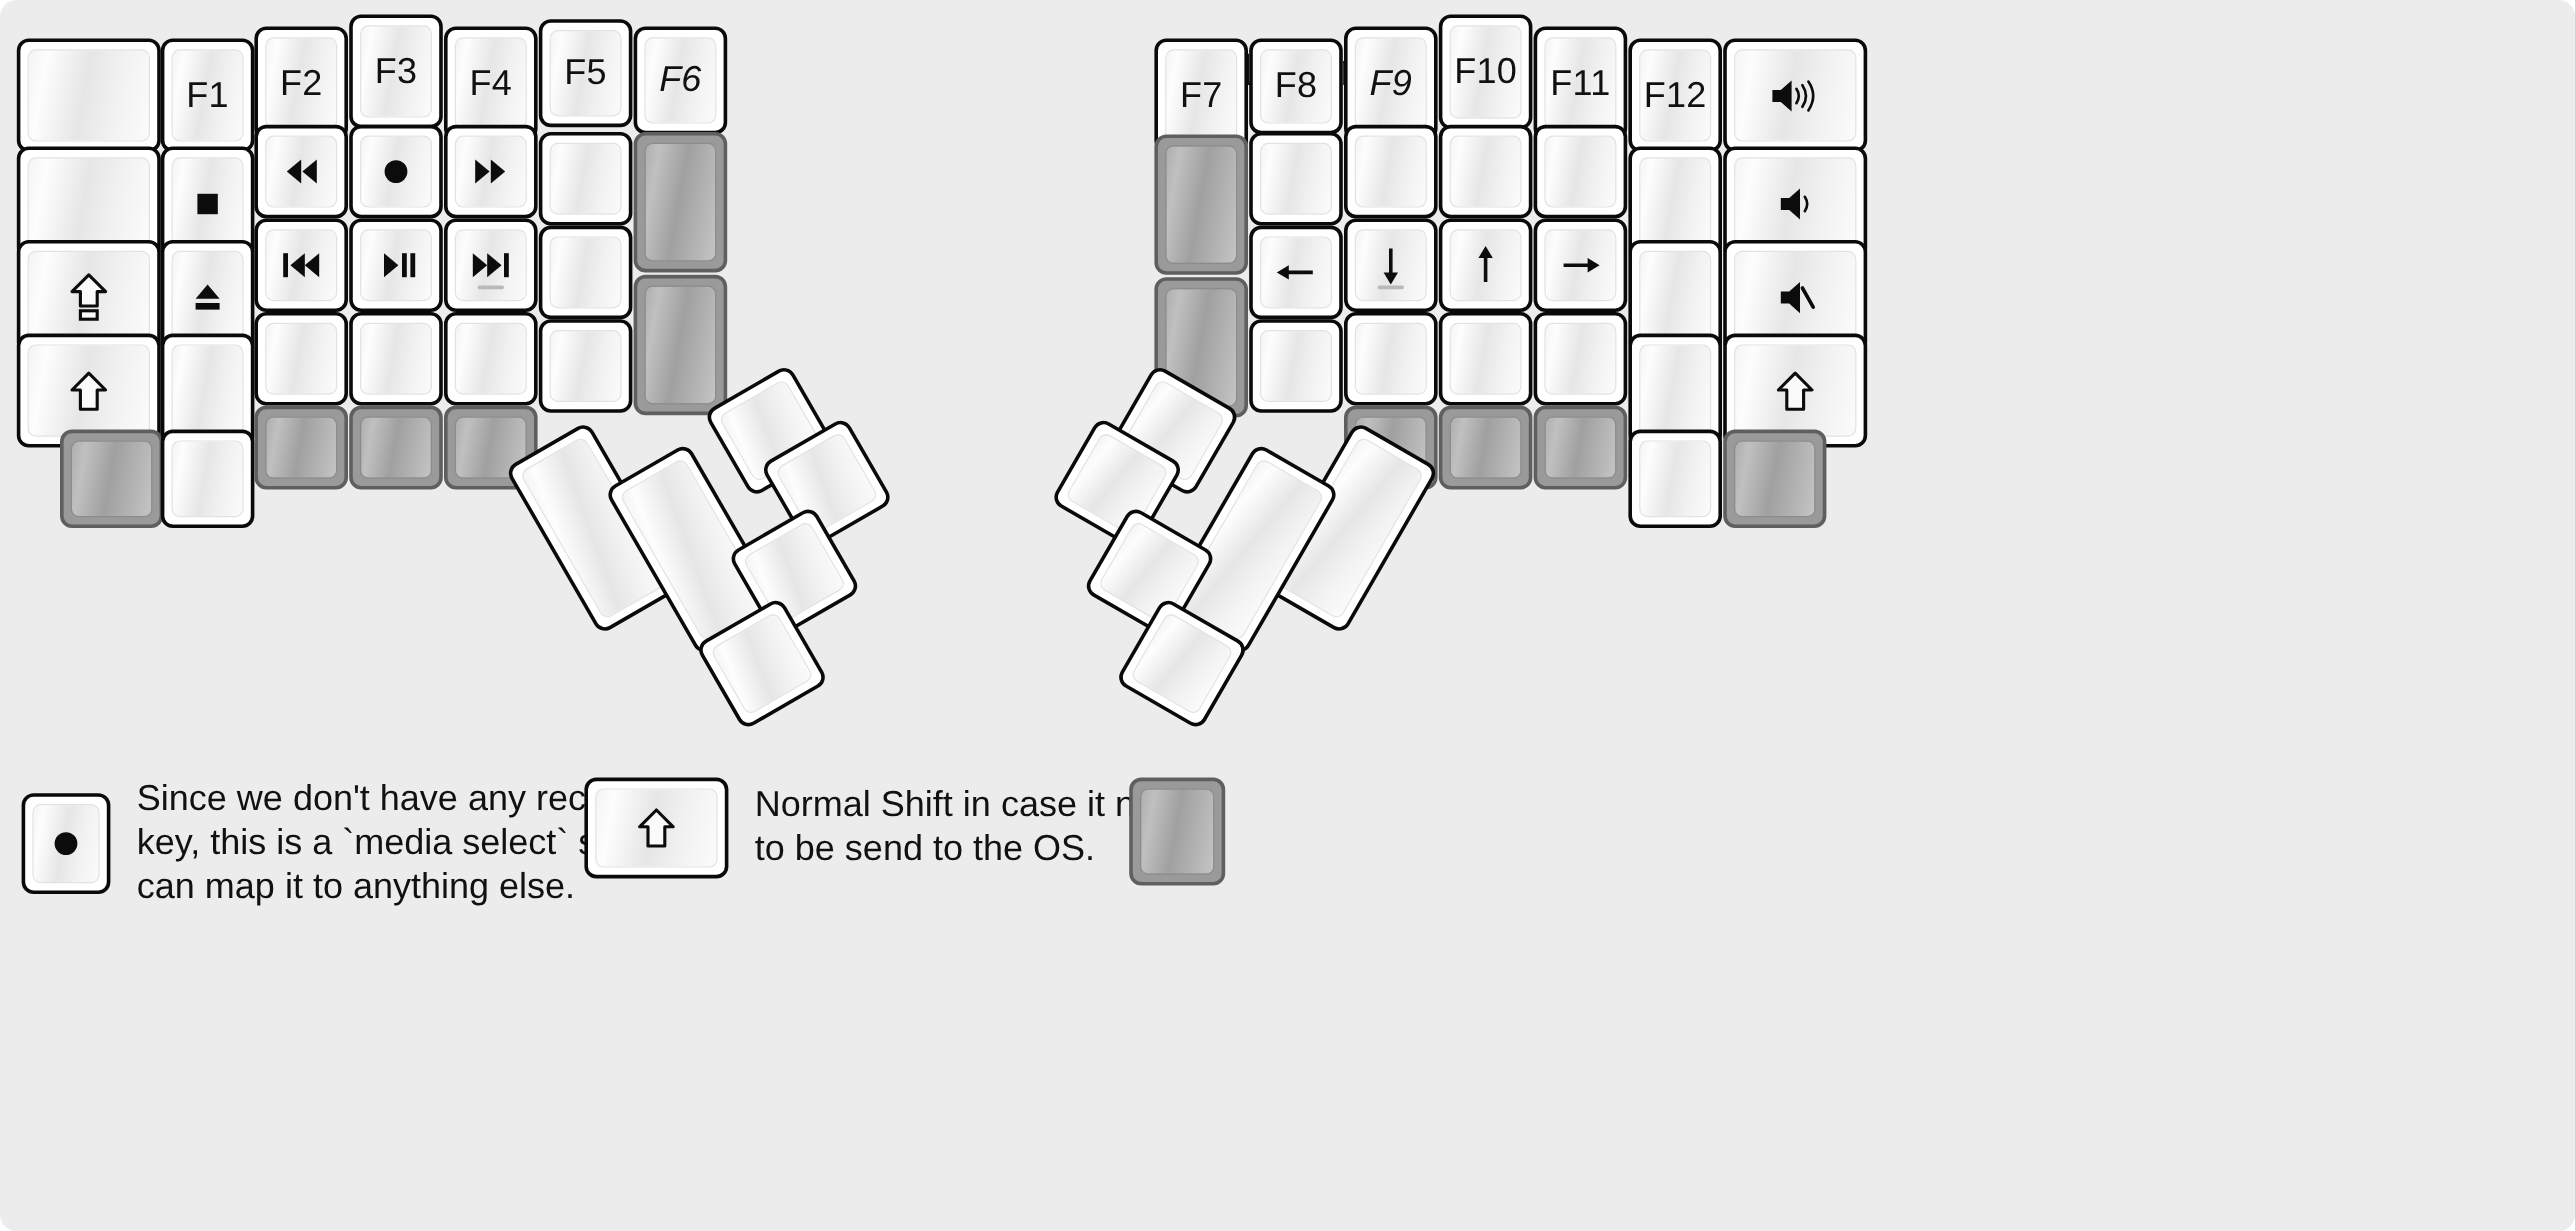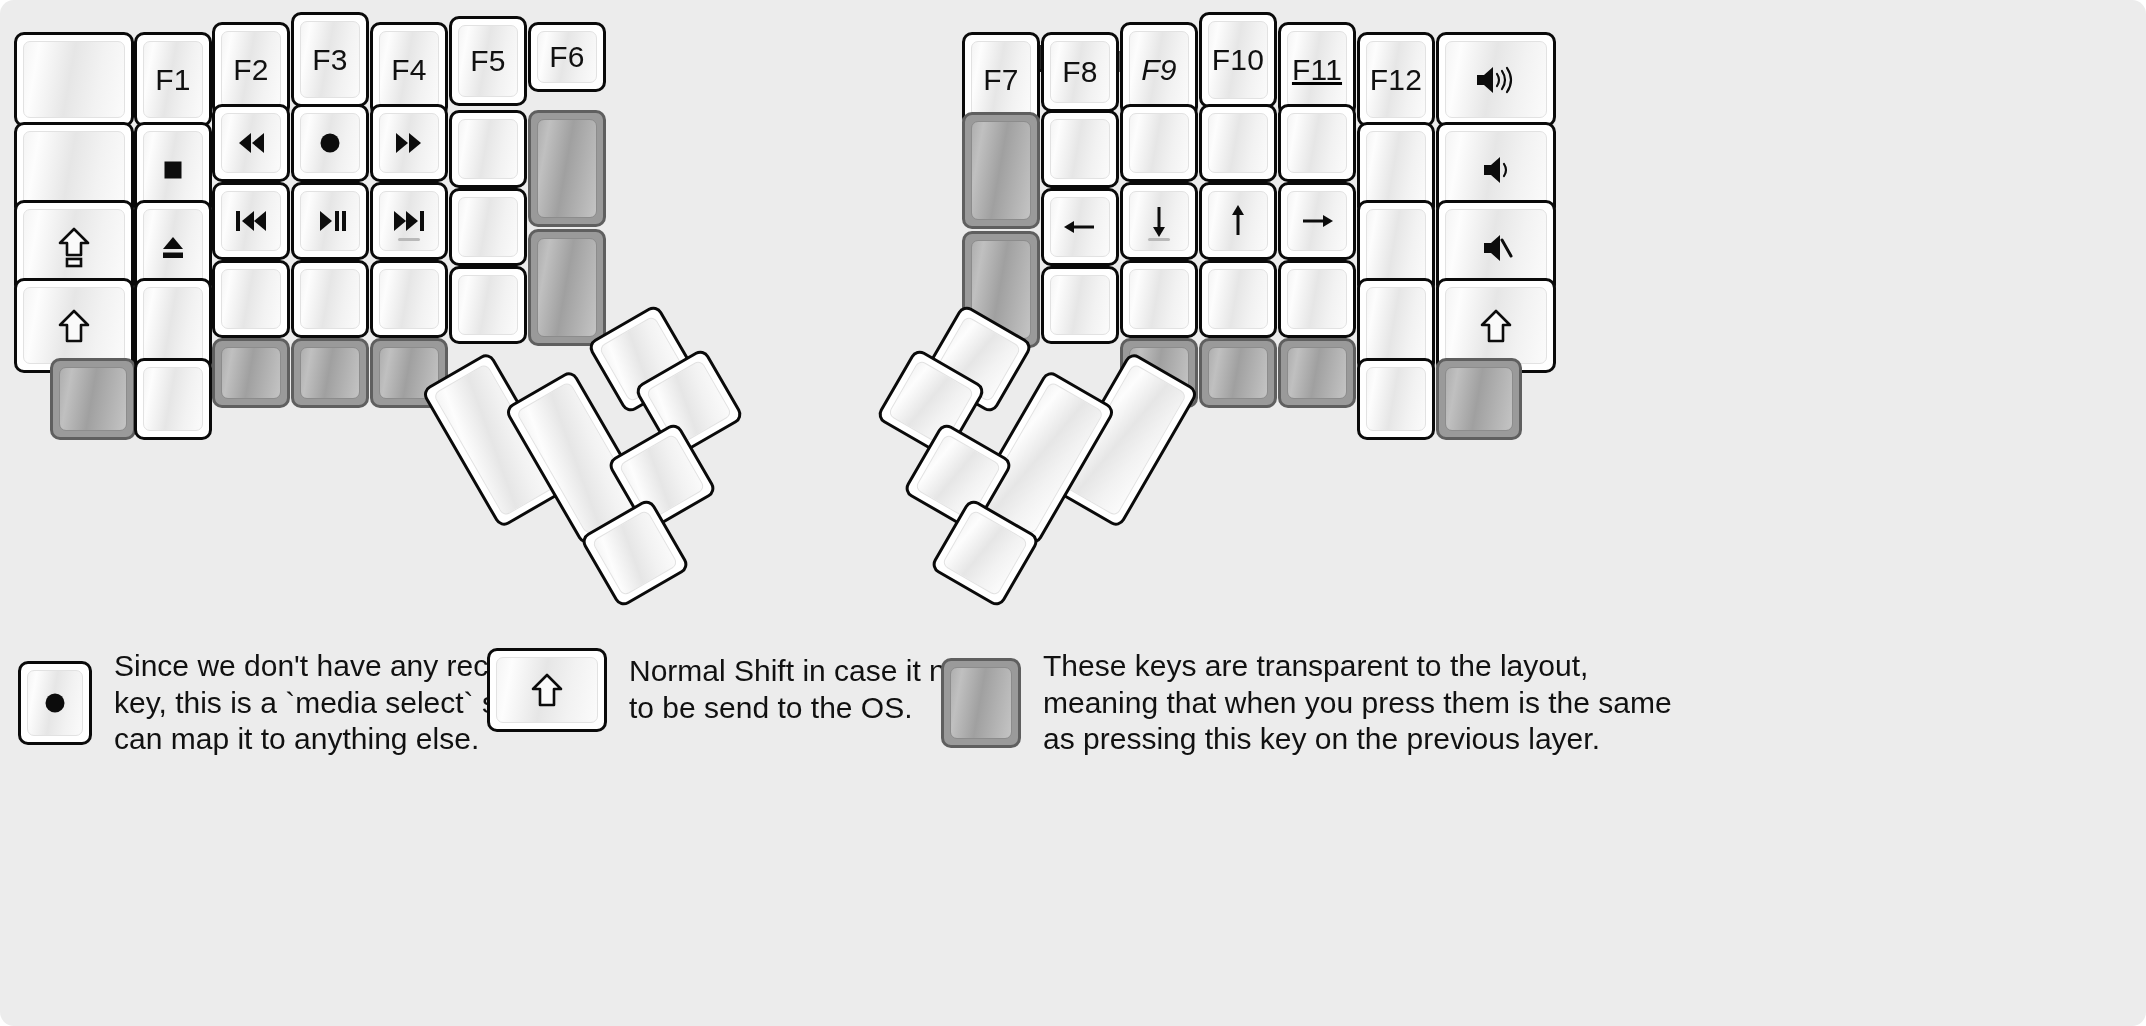--- a/index.html
+++ b/index.html
@@ -278,21 +278,21 @@
       </div>
       <div class="key" style="left: 449px; top: 110px; width: 78px; height: 78px;">
         <div class="cap"></div>
       </div>
       <div class="key" style="left: 449px; top: 188px; width: 78px; height: 78px;">
         <div class="cap"></div>
       </div>
       <div class="key" style="left: 449px; top: 266px; width: 78px; height: 78px;">
         <div class="cap"></div>
       </div>
-      <div class="key" style="left: 528px; top: 22px; width: 78px; height: 70px;">
+      <div class="key" style="left: 528px; top: 22px; width: 78px; height: 90px; font-style: italic;">
         <div class="cap">
           <span class="legend-text">F6</span>
         </div>
       </div>
       <div class="key trans" style="left: 528px; top: 110px; width: 78px; height: 117px;">
         <div class="cap"></div>
       </div>
       <div class="key trans" style="left: 528px; top: 229px; width: 78px; height: 117px;">
         <div class="cap"></div>
       </div>
@@ -372,21 +372,21 @@
             </svg>
           </span>
         </div>
       </div>
       <div class="key" style="left: 1199px; top: 260px; width: 78px; height: 78px;">
         <div class="cap"></div>
       </div>
       <div class="key trans" style="left: 1199px; top: 338px; width: 78px; height: 70px;">
         <div class="cap"></div>
       </div>
-      <div class="key" style="left: 1278px; top: 22px; width: 78px; height: 95px; text-decoration: underline;">
+      <div class="key" style="left: 1278px; top: 22px; width: 78px; height: 95px;">
         <div class="cap">
           <span class="legend-text">F11</span>
         </div>
       </div>
       <div class="key" style="left: 1278px; top: 104px; width: 78px; height: 78px;">
         <div class="cap"></div>
       </div>
       <div class="key" style="left: 1278px; top: 182px; width: 78px; height: 78px;">
         <div class="cap">
           <span class="glyph">
@@ -530,19 +530,16 @@
             </span>
           </div>
         </div>
         <div class="legend-desc">Normal Shift in case it needs
 to be send to the OS.</div>
       </div>
       <div class="legend-row" style="left: 941px; top: 648px;">
         <div class="legend-key trans" style="width: 80px; height: 90px;">
           <div class="cap"></div>
         </div>
-        <div class="legend-desc">These keys are transparent to the layout,
-meaning that when you press them is the same
-as pressing this key on the previous layer.</div>
       </div>
     </div>
 
 </div>
 
 </body></html>

